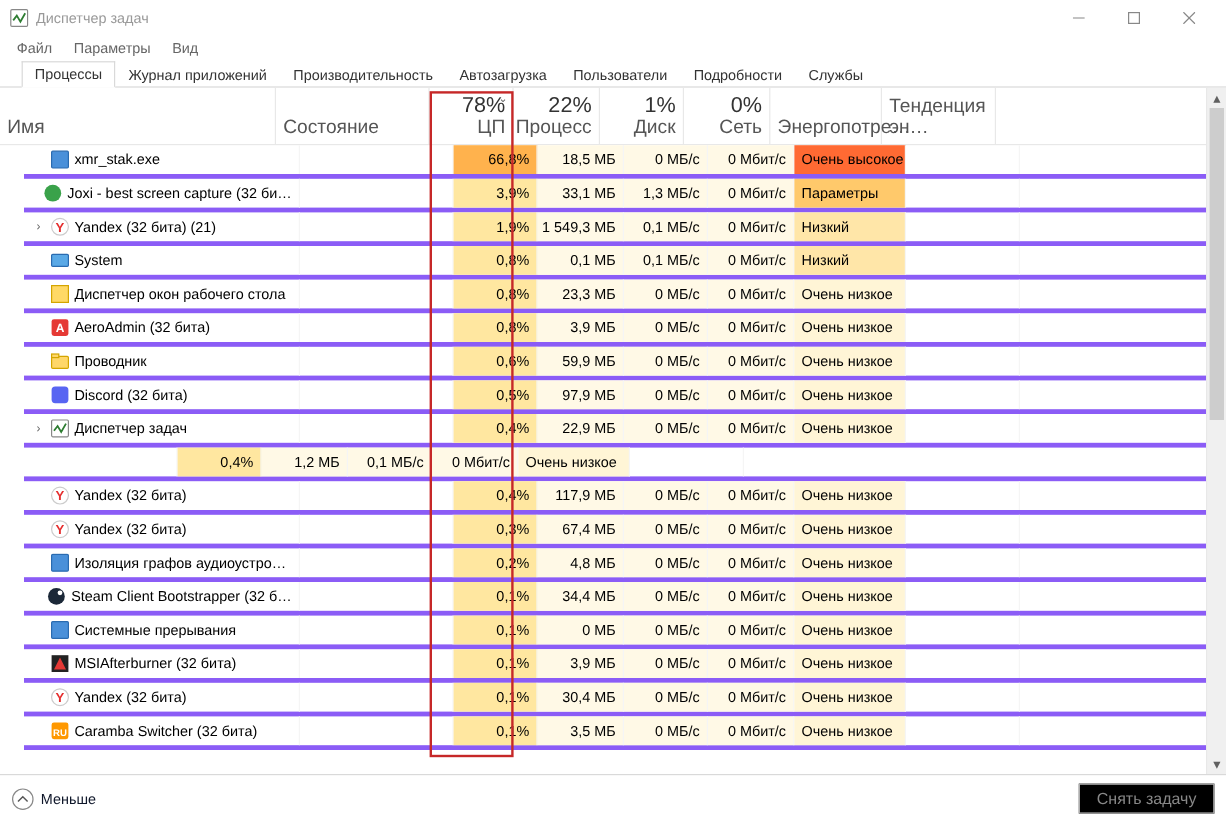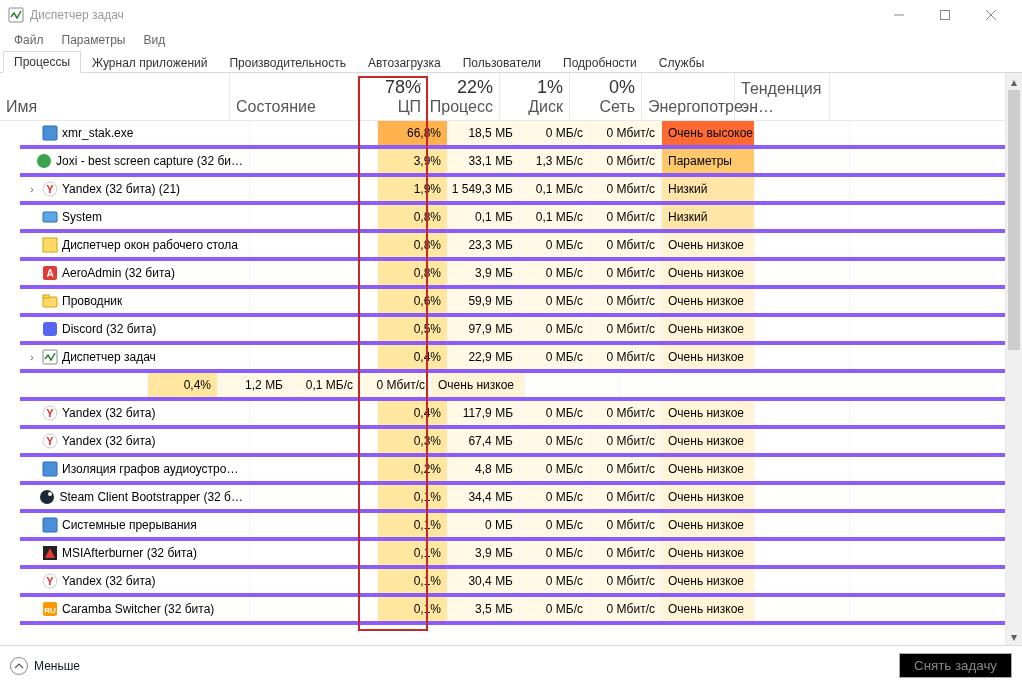--- a/index.html
+++ b/index.html
@@ -27,21 +27,21 @@
 .win-btn {
   width: 46px; height: 30px; display: flex; align-items: center; justify-content: center;
   cursor: default; color: #888;
 }
 .win-btn svg { width: 10px; height: 10px; }
 .menubar {
   height: 20px; display: flex; align-items: center; padding: 0 6px; gap: 2px;
 }
 .menubar-item { padding: 2px 8px; color: #666; cursor: default; }
 .tabs {
-  height: 23px; display: flex; align-items: flex-end; padding: 0 3px; border-bottom: 1px solid #d9d9d9;
+  height: 23px; display: flex; align-items: flex-end; padding: 0 18px; border-bottom: 1px solid #d9d9d9;
 }
 .tab {
   padding: 3px 10px; border: 1px solid transparent; border-bottom: none; cursor: default; color: #333;
   position: relative; top: 1px;
 }
 .tab.active {
   border-color: #d9d9d9; background: #fff; border-bottom: 1px solid #fff;
 }
 .table-wrap {
   position: relative;

